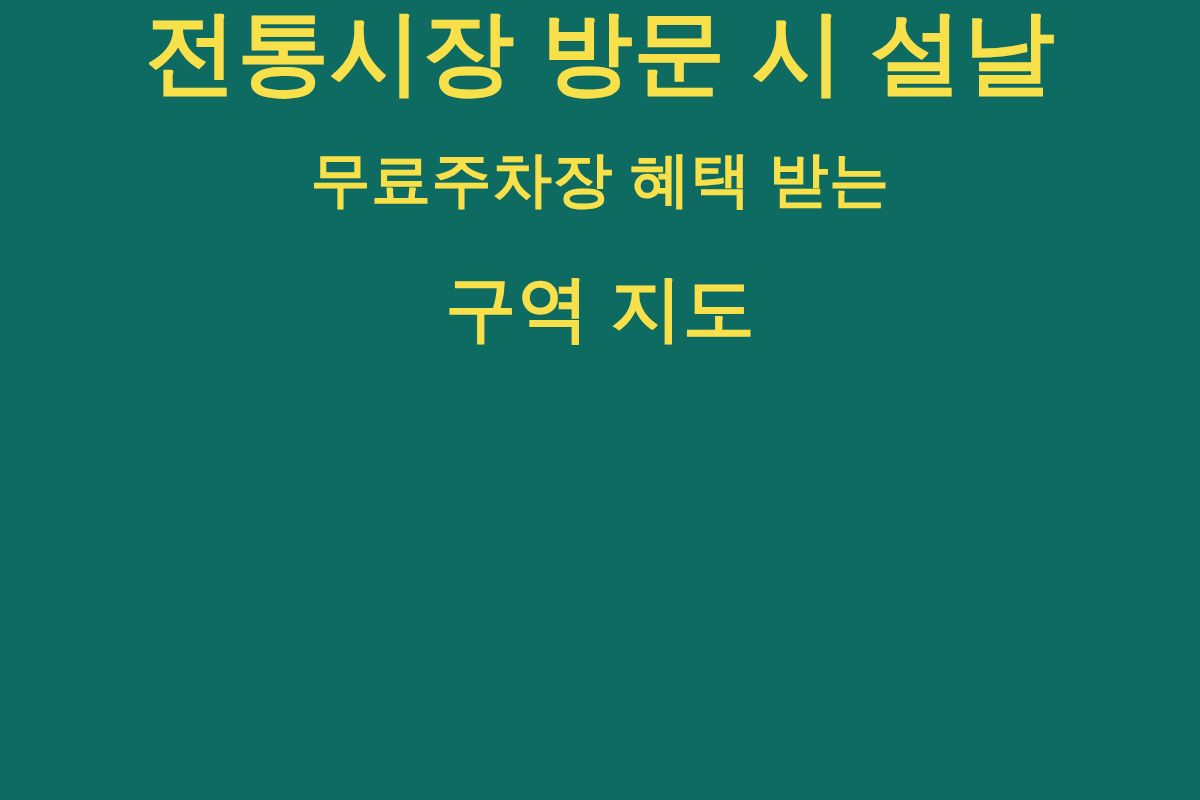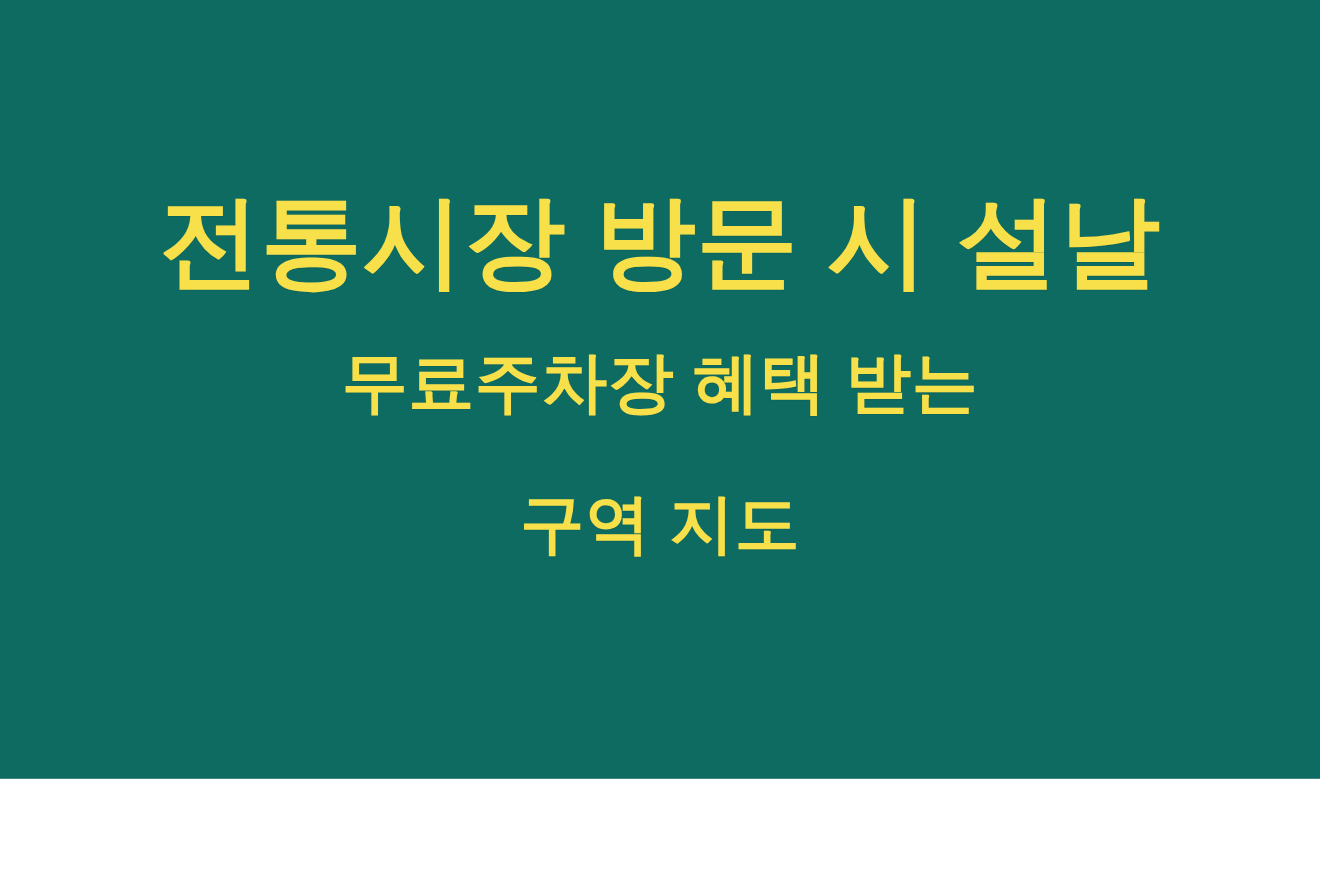--- a/index.html
+++ b/index.html
@@ -12,24 +12,23 @@
     width: 1200px;
     height: 800px;
     overflow: hidden;
     font-family: "Liberation Sans", "DejaVu Sans", sans-serif;
   }
 
   
   #banner {
     position: relative;
     width: 1200px;
-    height: 708px;
+    height: 800px;
     box-sizing: border-box;
     display: flex;
-    align-items: center;
     justify-content: center;
     
   }
 
   
   #headline {
     width: 1000px;
     text-align: center;
     
     margin-top: -12px;
@@ -55,16 +54,16 @@
 <body>
 
 <div id="banner" style="background-color: rgb(14, 107, 98); color: rgb(247, 224, 74);">
 
   <div id="headline" class="soft">
 
     <span class="headline-line" style="font-size: 92px; line-height: 128px;">전통시장 방문 시 설날</span>
 
     <span class="headline-line" style="font-size: 60px; line-height: 128px;">무료주차장 혜택 받는</span>
 
-    <span class="headline-line" style="font-size: 59px; line-height: 128px;">구역 지도</span>
+    <span class="headline-line" style="font-size: 72px; line-height: 128px;">구역 지도</span>
 
   </div>
 </div>
 
 </body></html>

